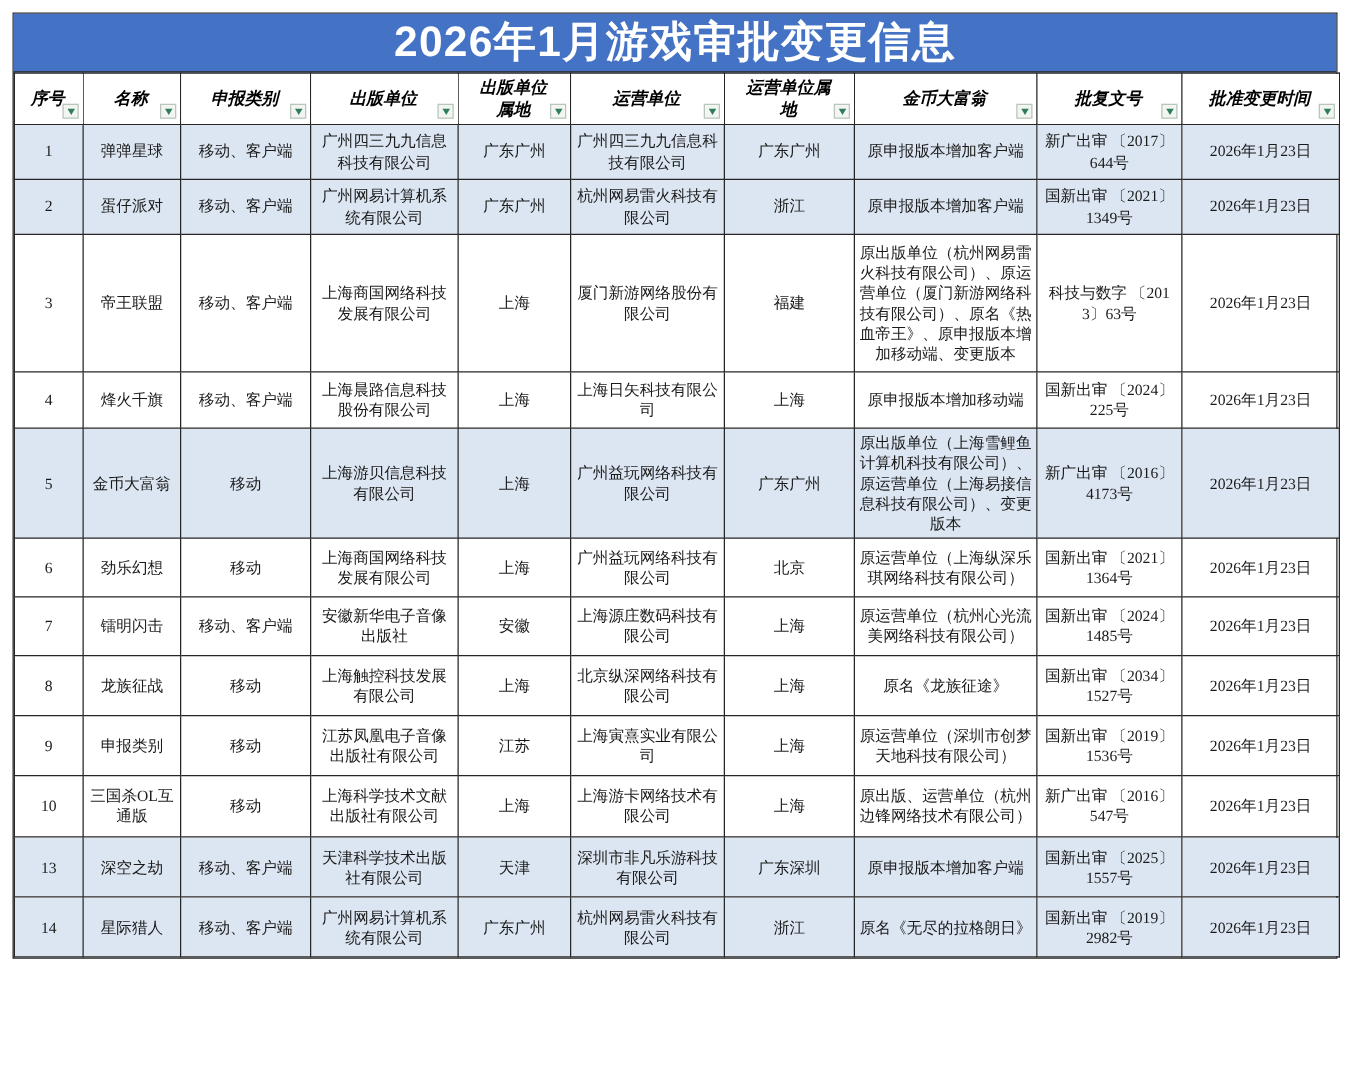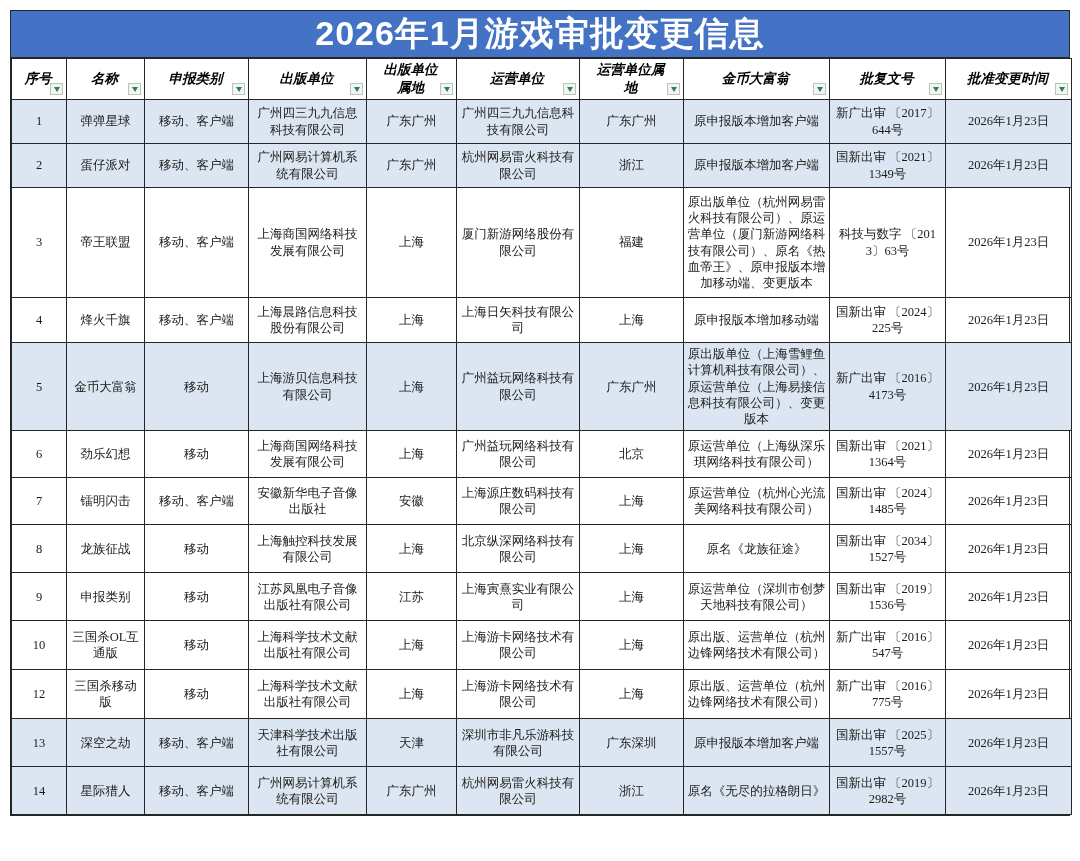--- a/index.html
+++ b/index.html
@@ -236,32 +236,20 @@
           <td>三国杀OL互通版</td>
           <td>移动</td>
           <td>上海科学技术文献出版社有限公司</td>
           <td>上海</td>
           <td>上海游卡网络技术有限公司</td>
           <td>上海</td>
           <td>原出版、运营单位（杭州边锋网络技术有限公司）</td>
           <td>新广出审 〔2016〕547号</td>
           <td>2026年1月23日</td>
         </tr>
-        <tr style="height: 49px;">
-          <td>12</td>
-          <td>三国杀移动版</td>
-          <td>移动</td>
-          <td>上海科学技术文献出版社有限公司</td>
-          <td>上海</td>
-          <td>上海游卡网络技术有限公司</td>
-          <td>上海</td>
-          <td>原出版、运营单位（杭州边锋网络技术有限公司）</td>
-          <td>新广出审 〔2016〕775号</td>
-          <td>2026年1月23日</td>
-        </tr>
         <tr class="hl" style="height: 48px;">
           <td>13</td>
           <td>深空之劫</td>
           <td>移动、客户端</td>
           <td>天津科学技术出版社有限公司</td>
           <td>天津</td>
           <td>深圳市非凡乐游科技有限公司</td>
           <td>广东深圳</td>
           <td>原申报版本增加客户端</td>
           <td>国新出审 〔2025〕1557号</td>

